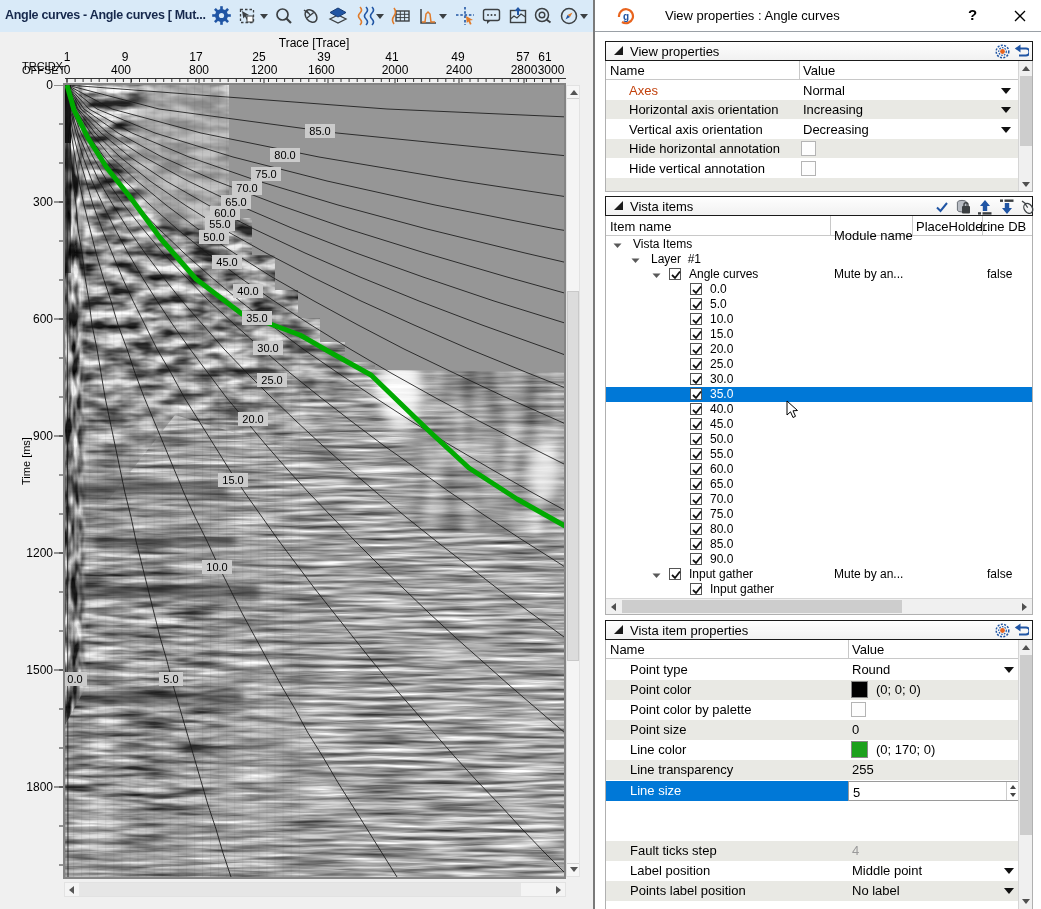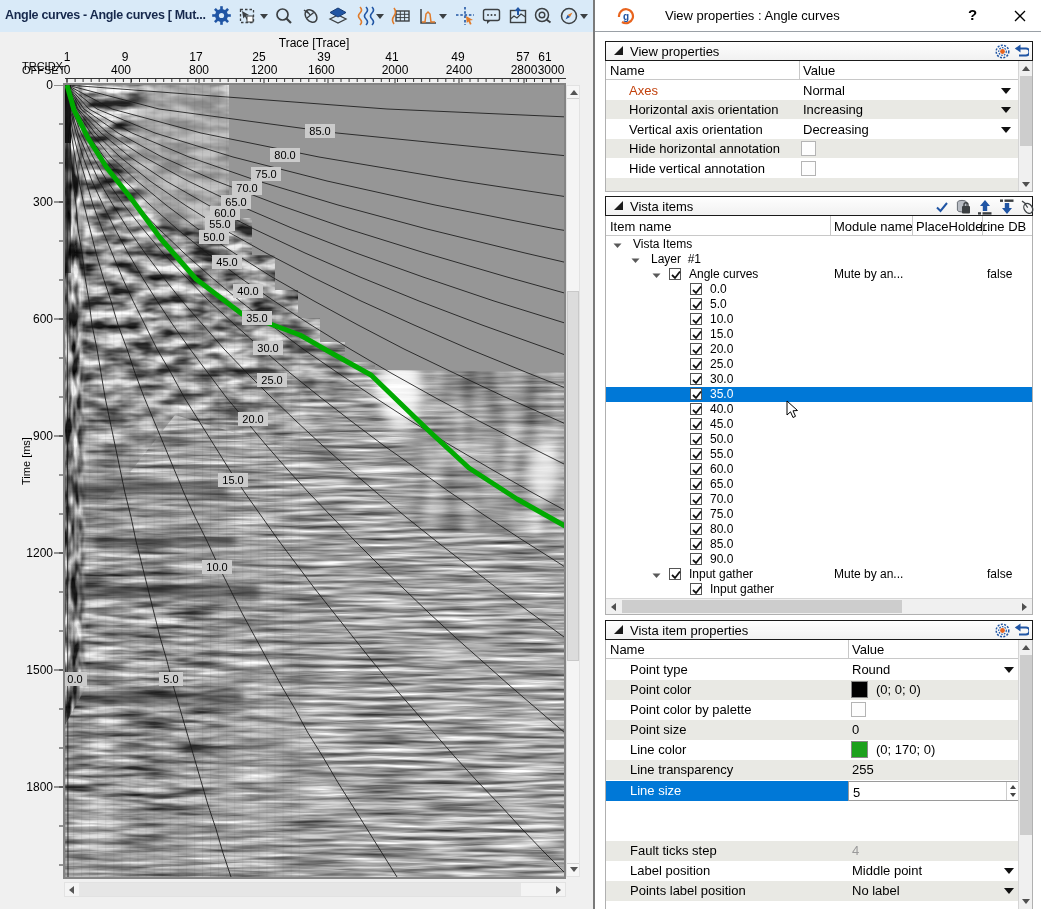--- a/index.html
+++ b/index.html
@@ -579,21 +579,21 @@
       </svg><svg class="abs" style="left:414px;top:2px" width="16" height="16" viewBox="0 0 16 16">
         <g transform="rotate(-35 8 9)">
           <ellipse cx="8" cy="9.5" rx="4" ry="5.3" fill="none" stroke="#3c4043" stroke-width="1.3"></ellipse>
           <line x1="8" y1="4.2" x2="8" y2="8.5" stroke="#3c4043" stroke-width="1.1"></line>
         </g>
         <line x1="2" y1="2" x2="6" y2="5" stroke="#3c4043" stroke-width="1.3"></line>
       </svg></div>
     <div class="tbl" style="top:216px;height:399px">
       <div class="thead" style="height:20px;white-space:nowrap">
         <span style="position:absolute;left:4px;top:3px">Item name</span>
-        <span style="position:absolute;left:228px;top:3px">Module name</span>
+        <span style="position:absolute;left:228px;top:12px">Module name</span>
         <span style="position:absolute;left:310px;top:3px">PlaceHolder</span>
         <span style="position:absolute;left:374px;top:3px">Line DB</span>
         <span style="position:absolute;left:224px;top:0;width:1px;height:20px;background:#c8c8c8"></span>
         <span style="position:absolute;left:306px;top:0;width:1px;height:20px;background:#c8c8c8"></span>
         <span style="position:absolute;left:376px;top:0;width:1px;height:20px;background:#c8c8c8"></span>
       </div>
       <div class="treerow" style="top:21px;">
         <svg class="abs" style="left:7px;top:4px" width="9" height="9" viewBox="0 0 9 9">
           <path d="M0.5,2.5 L8.5,2.5 L4.5,7 Z" fill="#595959"></path>
         </svg>

